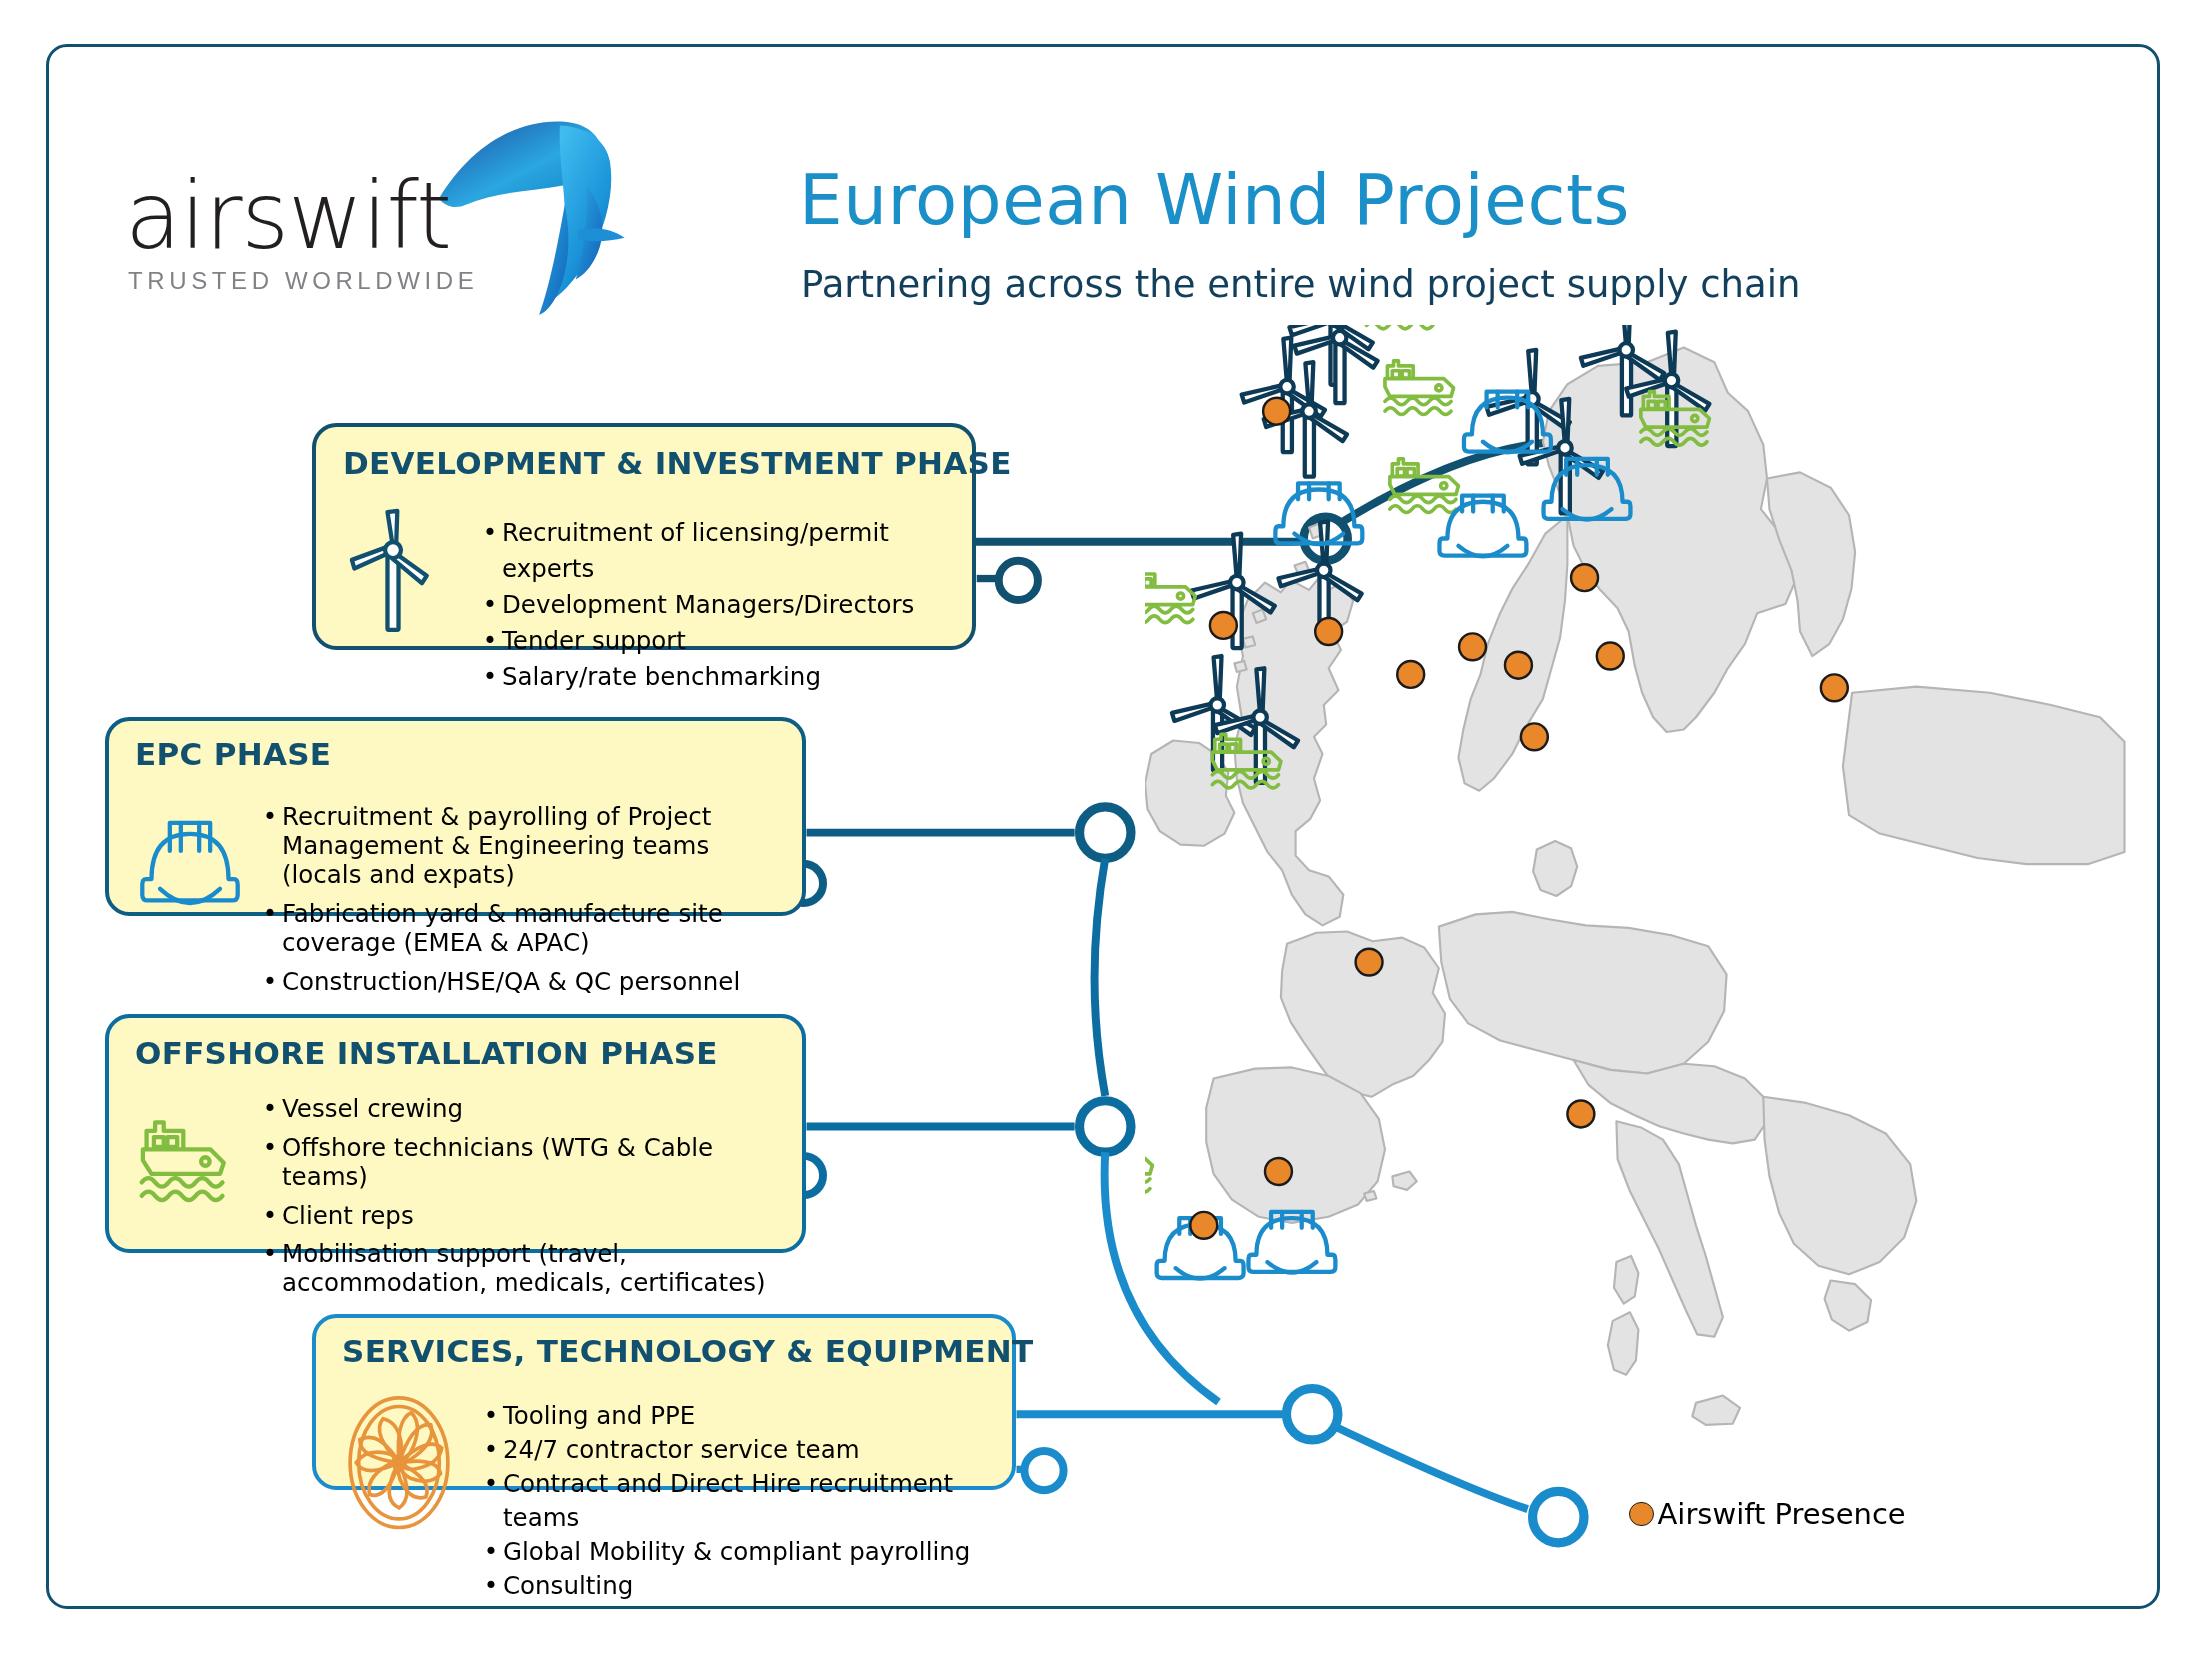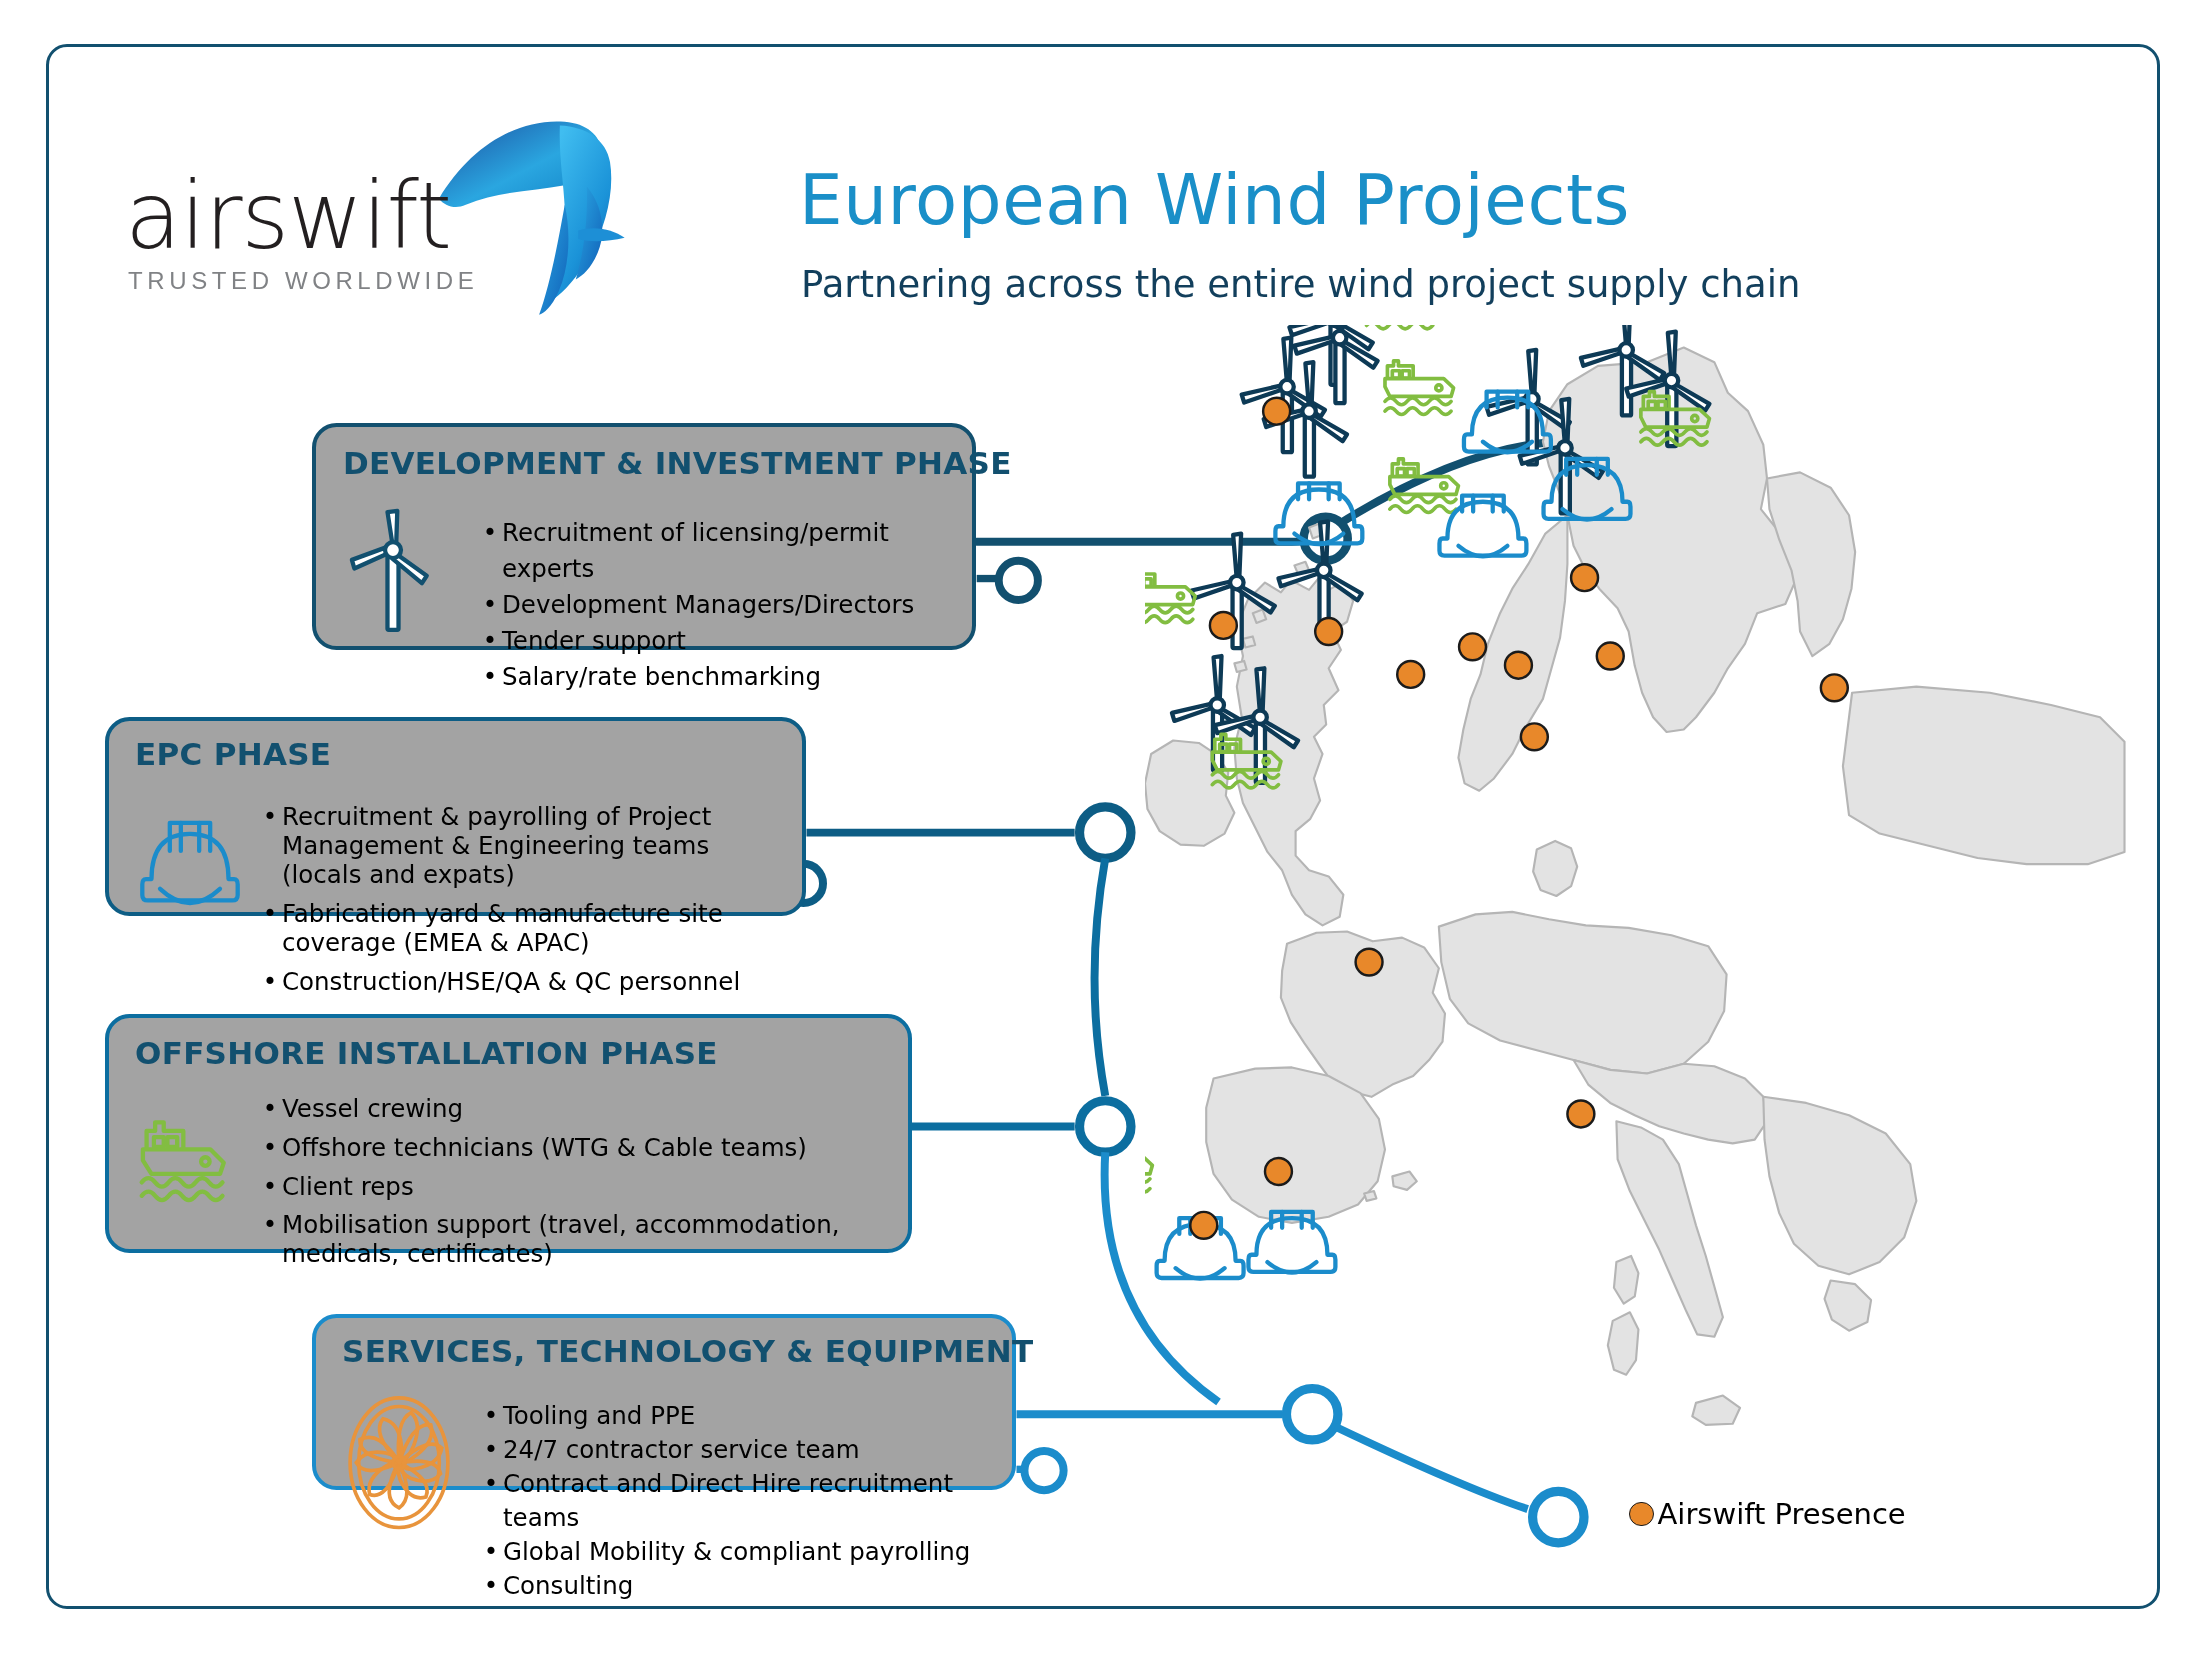--- a/index.html
+++ b/index.html
@@ -37,21 +37,21 @@
 
   
   #map-layer{position:absolute;left:1145px;top:325px;width:1004px;height:1262px;}
   #map-svg{position:absolute;left:0;top:0;}
 
   
   #connectors{position:absolute;left:0;top:0;width:2205px;height:1653px;pointer-events:none;}
 
   
   .card{
-    position:absolute;background:#a3a3a3;box-sizing:border-box;
+    position:absolute;background:#fef9c3;box-sizing:border-box;
     border-radius:24.5px;border-style:solid;border-width:4.3px;
   }
   .card .card-title{
     position:absolute;font-weight:700;letter-spacing:0.3px;white-space:nowrap;
     font-family:"DejaVu Sans",sans-serif;
   }
   .card ul{
     position:absolute;margin:16px;padding:0;list-style:none;
   }
   .card li{
@@ -71,21 +71,21 @@
   #card-dev .icon{left:31px;top:80px;}
 
   
   #card-epc{left:105px;top:717px;width:701px;height:199px;border-color:#0d5d85;text-decoration:underline;}
   #card-epc .card-title{left:26px;top:14.7px;font-size:31px;color:#12506f;}
   #card-epc ul{left:134px;top:65px;}
   #card-epc li{font-size:24.5px;line-height:29px;margin-bottom:9.8px;}
   #card-epc .icon{left:29px;top:92px;}
 
   
-  #card-off{left:105px;top:1014px;width:807px;height:239px;border-color:#0c6ea0;}
+  #card-off{left:105px;top:1014px;width:701px;height:239px;border-color:#0c6ea0;}
   #card-off .card-title{left:26px;top:17px;font-size:31px;color:#12506f;}
   #card-off ul{left:134px;top:60px;}
   #card-off li{font-size:24.5px;line-height:29px;margin-bottom:9.8px;}
   #card-off .icon{left:29px;top:97px;}
 
   
   #card-svc{left:312px;top:1314px;width:704px;height:176px;border-color:#1b8ccb;}
   #card-svc .card-title{left:26px;top:14.7px;font-size:31px;color:#12506f;}
   #card-svc ul{left:148px;top:65px;}
   #card-svc li{font-size:24.5px;line-height:34px;}

